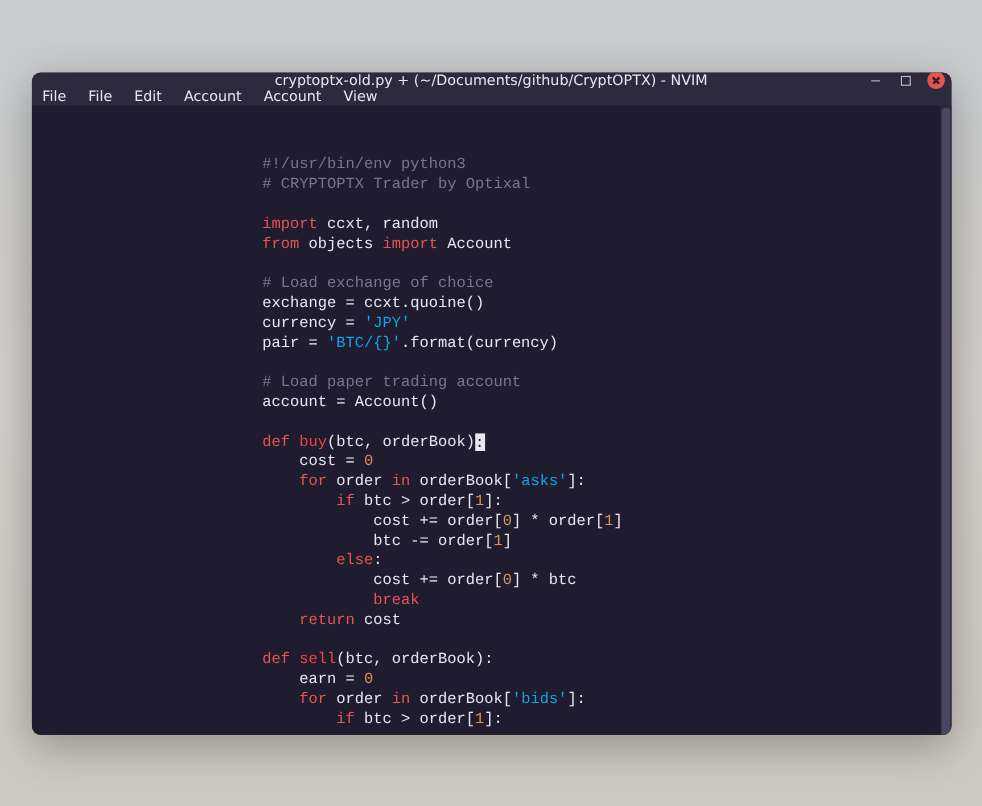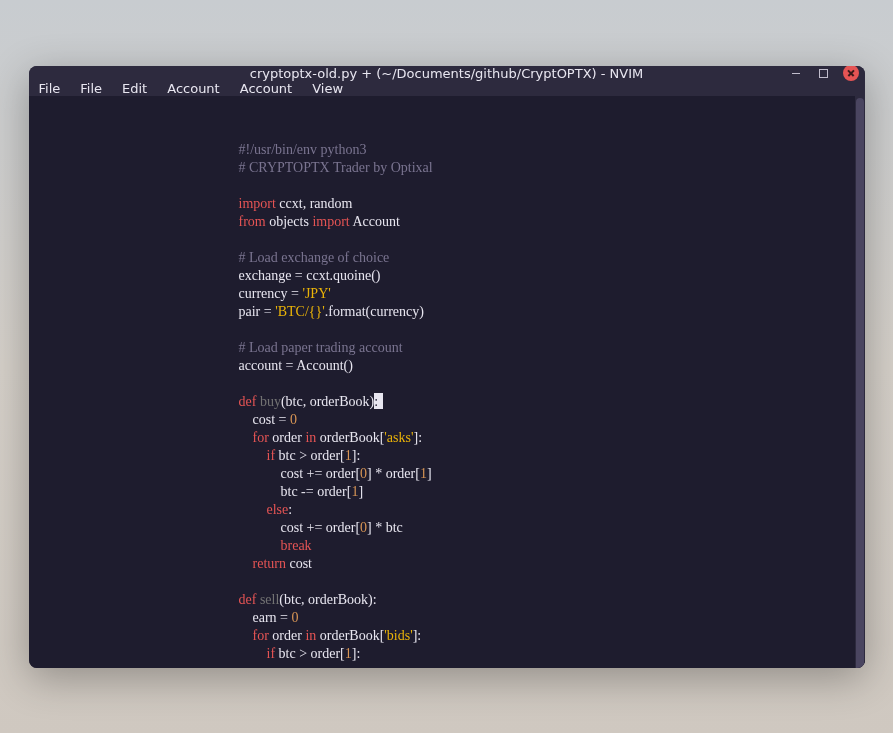--- a/index.html
+++ b/index.html
@@ -106,21 +106,21 @@
     
     .editor-area {
       flex: 1;
       background: #1e1c2e;
       position: relative;
       display: flex;
     }
     .editor-content {
       flex: 1;
       padding: 45px 0 23px 210px;
-      font-family: Liberation Serif, serif;
+      font-family: Liberation Mono, monospace;
       font-size: 14px;
       line-height: 18px;
       color: #e8e6f0;
       white-space: pre;
       overflow: hidden;
     }
     .scrollbar {
       width: 10px;
       background: #2d2a3e;
       position: relative;
@@ -130,22 +130,22 @@
       top: 2px;
       left: 1px;
       width: 8px;
       height: 610px;
       background: #4a4560;
       border-radius: 4px;
     }
     
     .c-comment { color: #7a7490; }
     .c-keyword { color: #e55454; }
-    .c-func { color: #737373; }
-    .c-string { color: #eab308; }
+    .c-func { color: #ef4444; }
+    .c-string { color: #0ea5e9; }
     .c-number { color: #d89555; }
     .c-cursor { background: #e8e6f0; color: #1e1c2e; display: inline-block; width: 9px; height: 16px; vertical-align: text-bottom; }
     .line { display: block; height: 18px; }
   </style>
 </head>
 <body>
 
 <div class="window">
   <div class="titlebar">
     <span class="titlebar-title">cryptoptx-old.py + (~/Documents/github/CryptOPTX) - NVIM</span>

